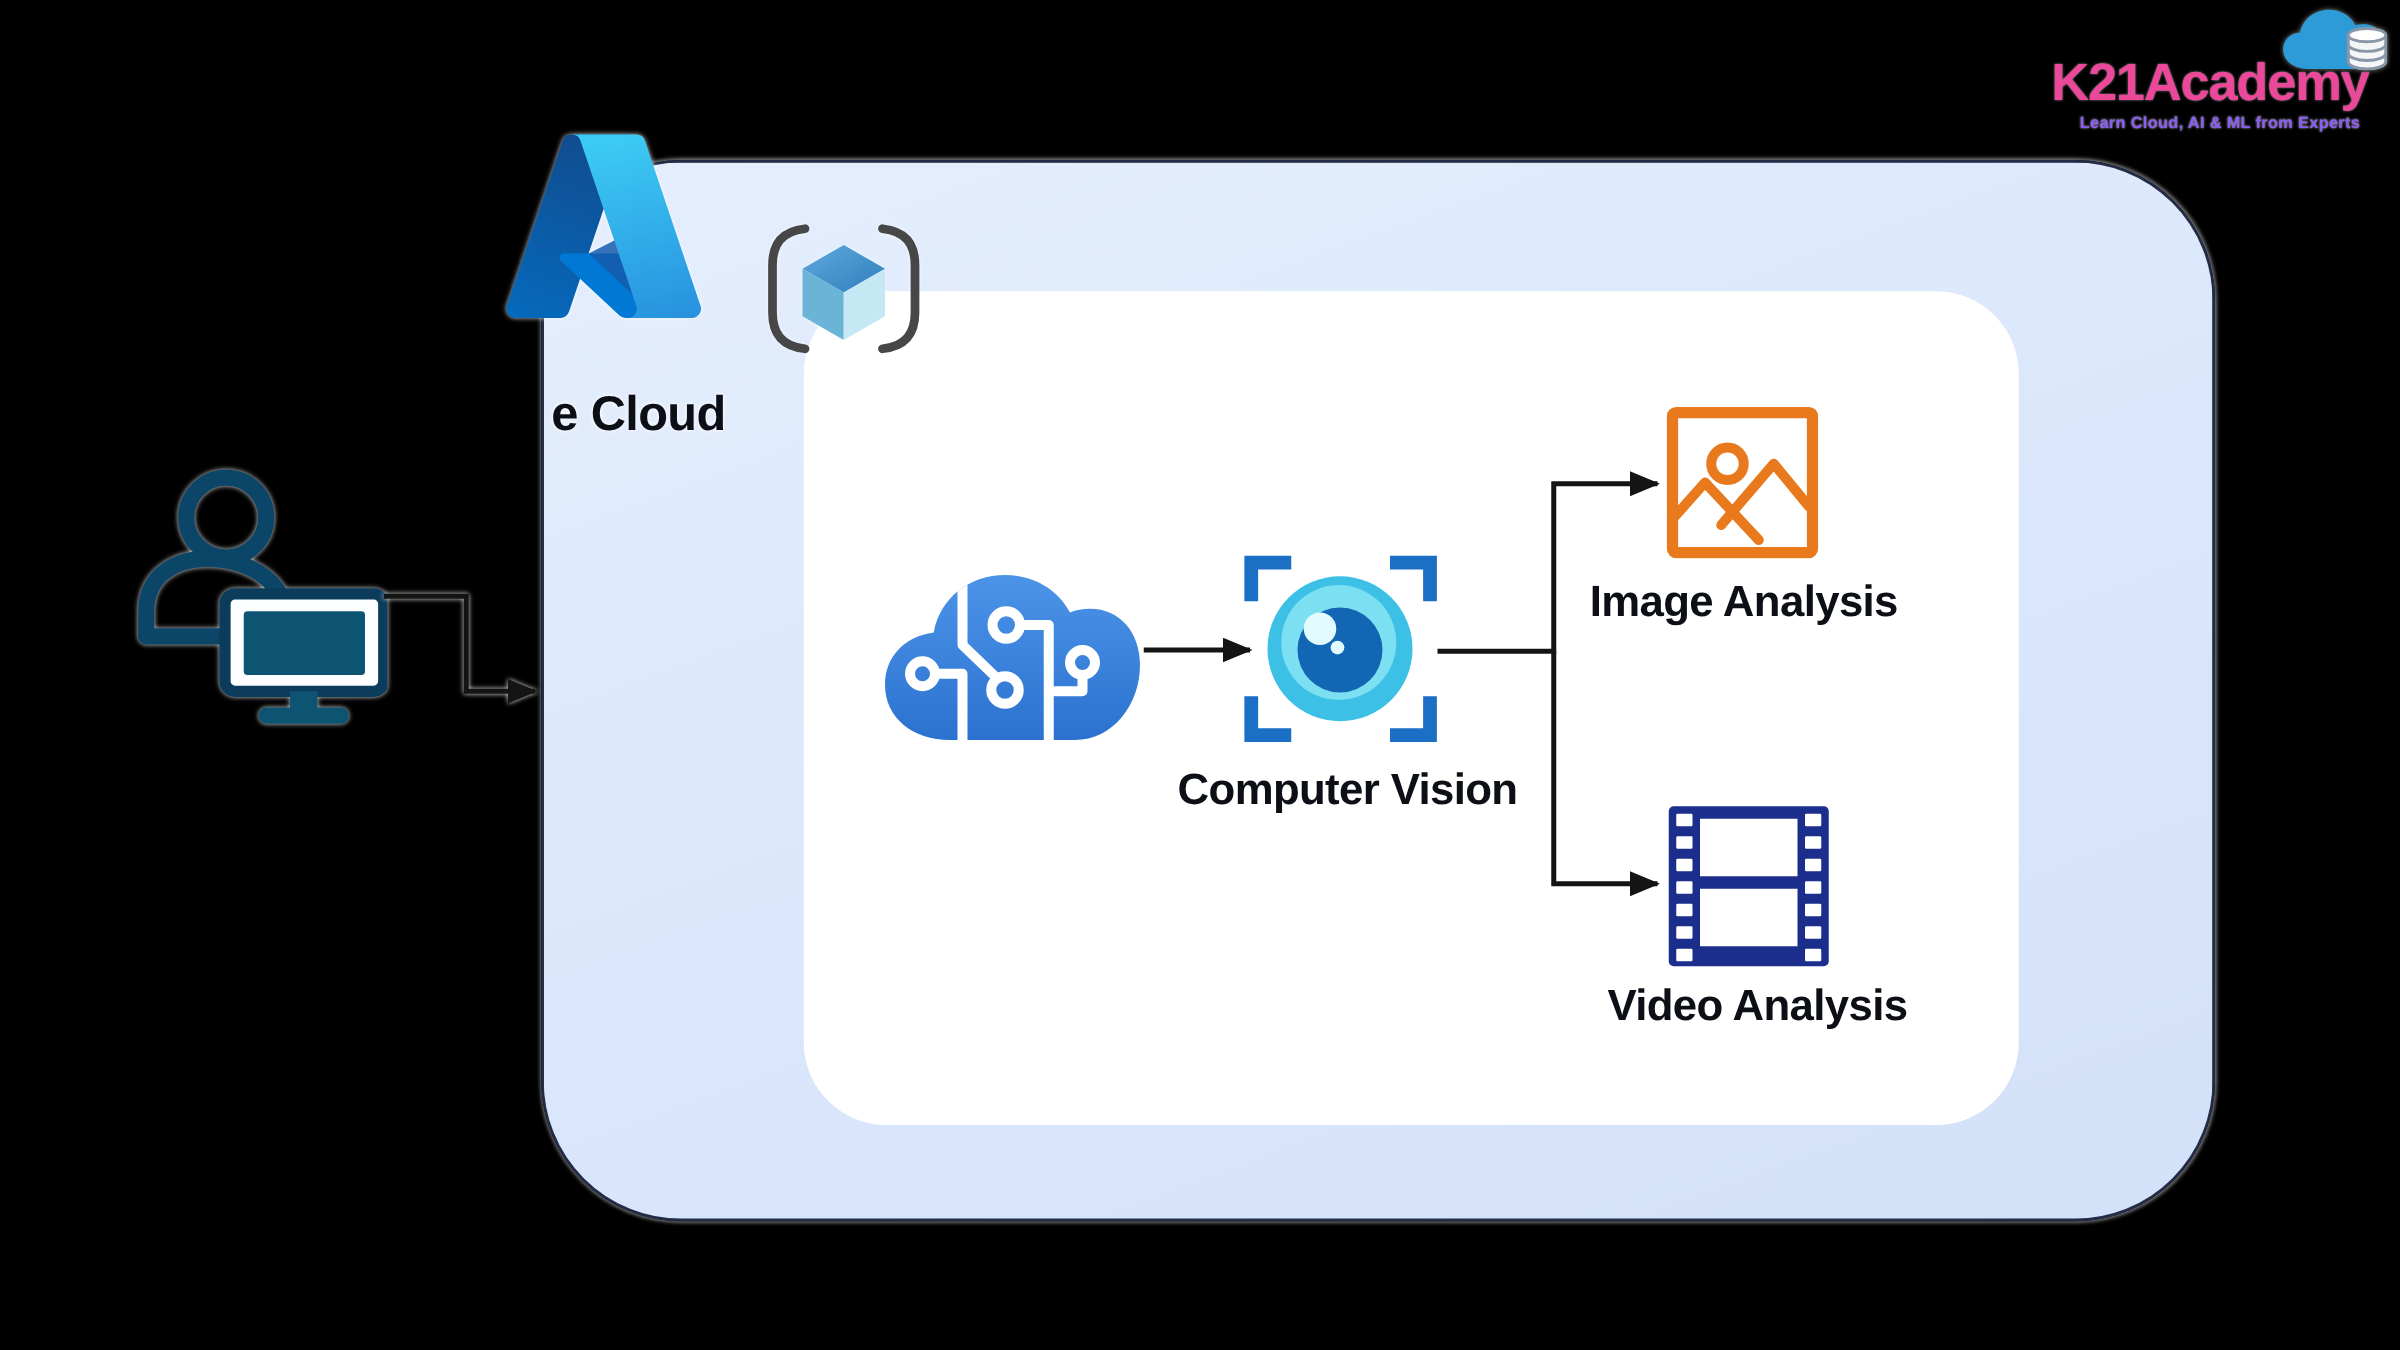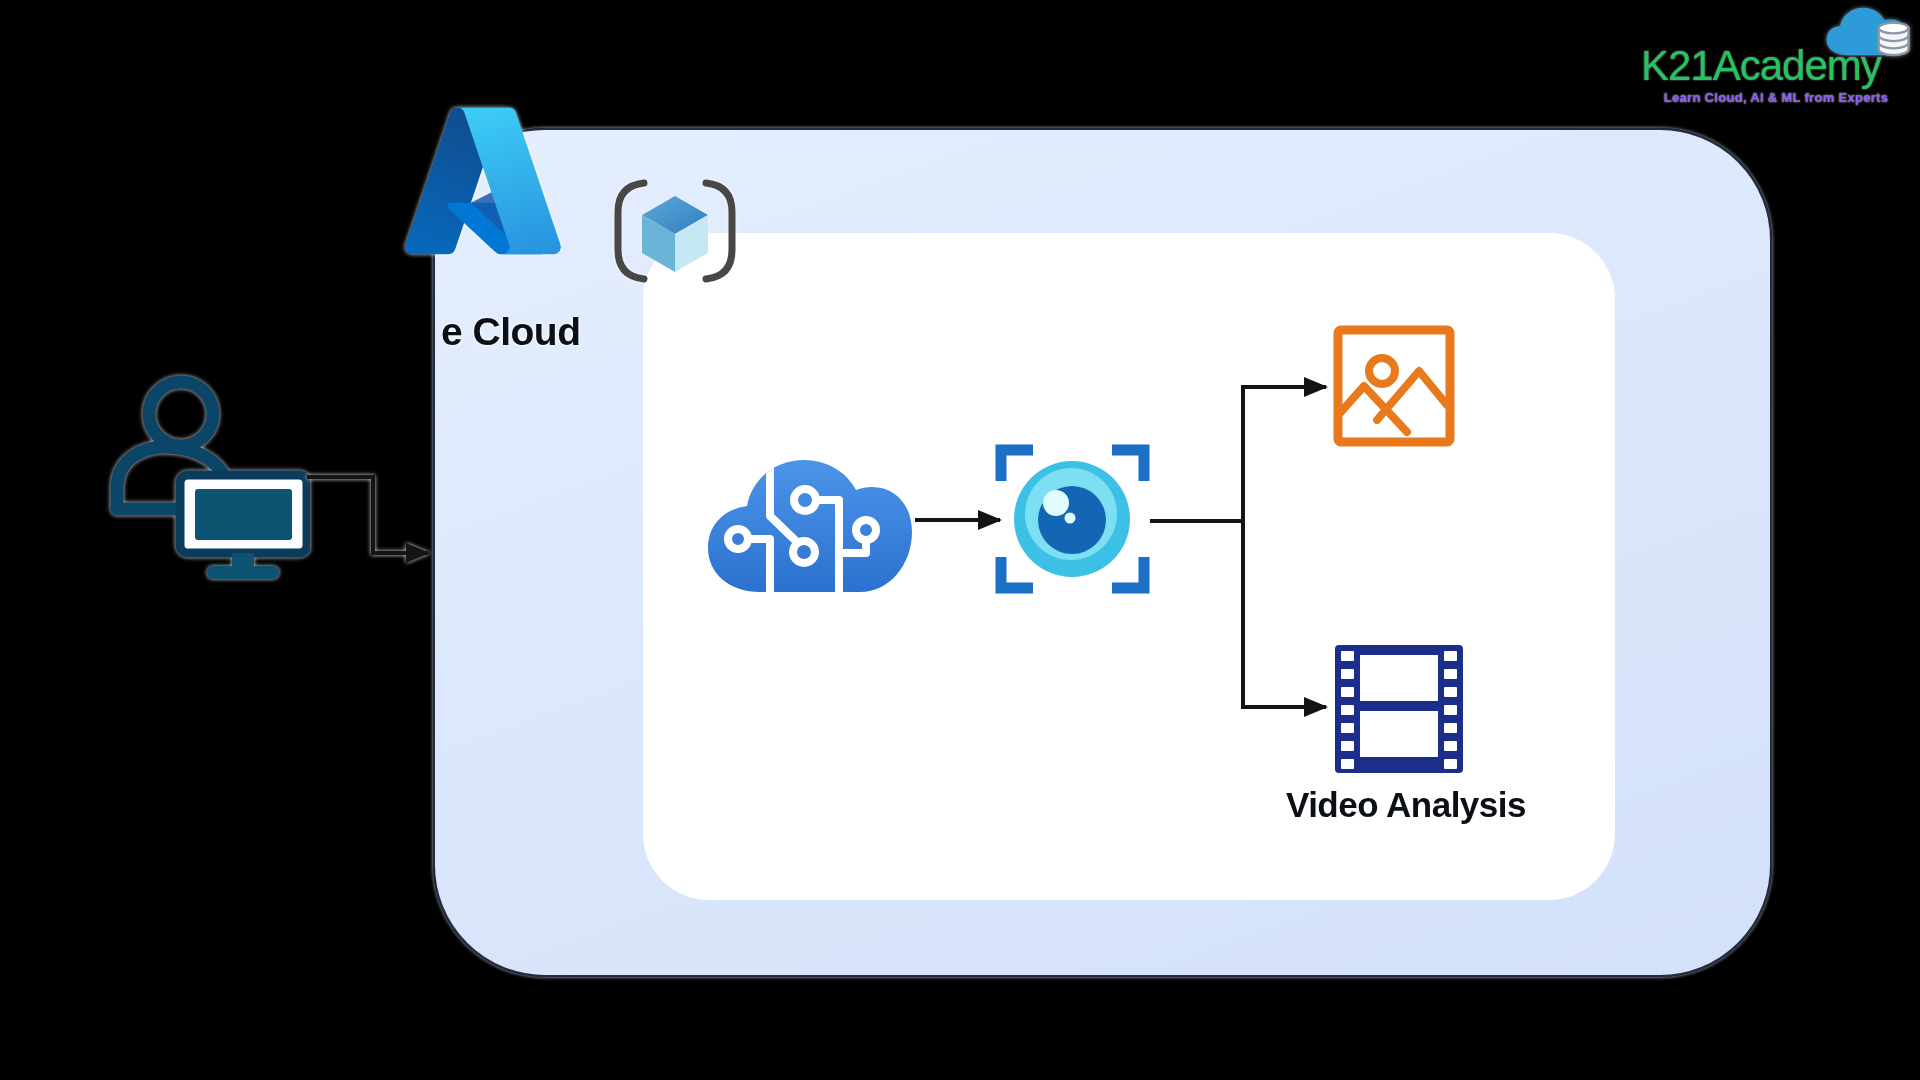--- a/index.html
+++ b/index.html
@@ -43,22 +43,22 @@
   .aicloud-icon{ left:700px;  top:440px; width:220px; height:160px; }
   .eye-icon    { left:995px;  top:443px; width:155px; height:152px; }
   .image-icon  { left:1333px; top:325px; width:122px; height:122px; }
   .film-icon   { left:1333px; top:643px; width:132px; height:132px; }
   
   .arrows { position:absolute; left:0; top:0; width:1920px; height:1080px; pointer-events:none; }
   .glow   { filter:drop-shadow(0 0 2px rgba(255,255,255,.9)); }
   
   .brand { position:absolute; left:1630px; top:0; width:290px; height:115px; }
   .brand-text {
-    position:absolute; left:11px; top:42px; font-size:42px; font-weight:400;
-    color:#22c55e; letter-spacing:-1px; white-space:nowrap;
+    position:absolute; left:11px; top:42px; font-size:42px; font-weight:700;
+    color:#ec4899; letter-spacing:-1px; white-space:nowrap;
     text-shadow:0 0 2px rgba(255,255,255,.55);
   }
   .brand-tagline {
     position:absolute; left:11px; top:90px; width:270px; text-align:center;
     font-size:13px; font-weight:600; color:#8b5cf6; letter-spacing:.3px;
     white-space:nowrap; text-shadow:0 0 2px rgba(255,255,255,.75);
   }
   .brand-cloud { position:absolute; left:192px; top:3px; width:94px; height:56px;
                  filter:drop-shadow(0 0 2px rgba(255,255,255,.5)); }
 </style>
@@ -165,35 +165,37 @@
       <path d="M6,114 V145 H38"></path>
       <path d="M149,114 V145 H117"></path>
     </g>
     <circle cx="77" cy="76" r="58" fill="#3cc0e6"></circle>
     <circle cx="76" cy="71" r="46" fill="#7cdff2"></circle>
     <circle cx="77" cy="77" r="34" fill="#1266b4"></circle>
     <circle cx="61" cy="60" r="13" fill="#e2fbff"></circle>
     <circle cx="75" cy="75" r="5.5" fill="#e2fbff"></circle>
   </svg>
 
+  <div class="lbl cv-label">Computer Vision</div>
 
   <svg class="icon image-icon" viewBox="0 0 122 122">
     <defs>
         <clipPath id="imgClip">
           <rect x="9" y="9" width="104" height="104"></rect>
         </clipPath>
       </defs>
     <rect x="5" y="5" width="112" height="112" rx="3" fill="none" stroke="#e8791d" stroke-width="9"></rect>
     <circle cx="49" cy="46" r="13" fill="none" stroke="#e8791d" stroke-width="8"></circle>
     <g clip-path="url(#imgClip)" stroke="#e8791d" stroke-width="8" fill="none" stroke-linecap="round" stroke-linejoin="round">
       <path d="M7,88 L31,61 L74,107"></path>
       <path d="M44,95 L86,46 L114,80"></path>
     </g>
   </svg>
 
+  <div class="lbl img-label">Image Analysis</div>
 
   <svg class="icon film-icon" viewBox="0 0 132 132">
     <rect x="2" y="2" width="128" height="128" rx="4" fill="#1b2e8c"></rect>
     <rect x="27" y="12" width="78" height="46" fill="#ffffff"></rect>
     <rect x="27" y="68" width="78" height="46" fill="#ffffff"></rect>
     <g fill="#ffffff">
       <rect x="8" y="8" width="13" height="10" rx="1"></rect>
         <rect x="8" y="26" width="13" height="10" rx="1"></rect>
       <rect x="8" y="44" width="13" height="10" rx="1"></rect>
         <rect x="8" y="62" width="13" height="10" rx="1"></rect>

